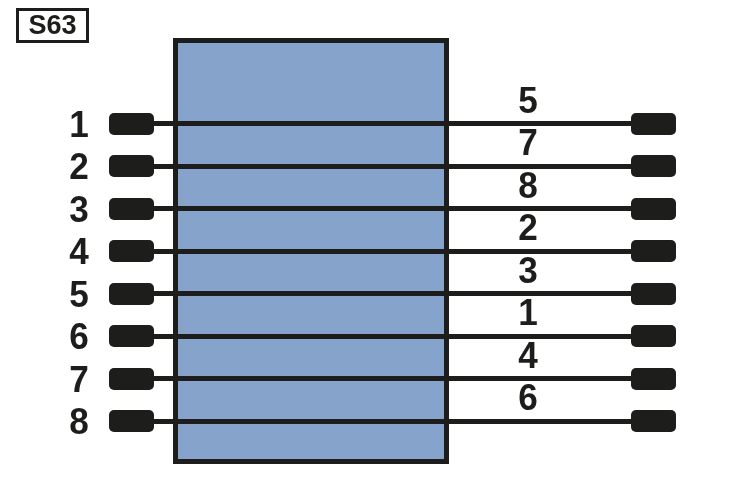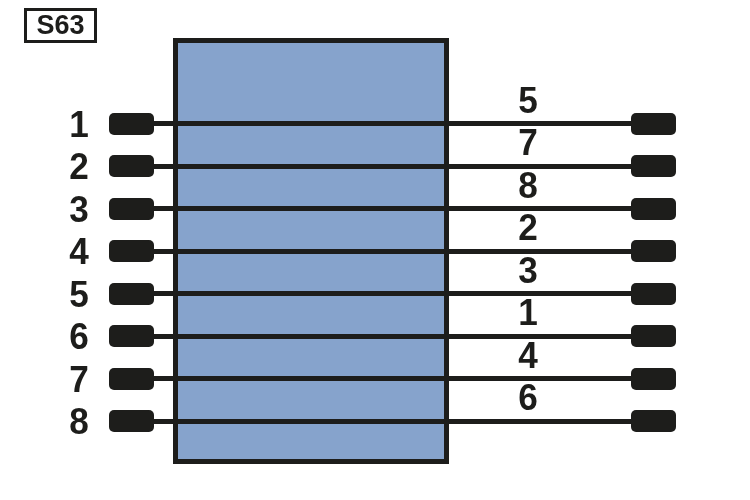--- a/index.html
+++ b/index.html
@@ -9,21 +9,21 @@
     height: 500px;
     background: #ffffff;
     overflow: hidden;
     font-family: "Liberation Sans", sans-serif;
     color: #1d1d1b;
   }
 
   
   .title-box {
     position: absolute;
-    left: 24px; top: 8px;
+    left: 16px; top: 8px;
     width: 73px; height: 35px;
     border: 3px solid #1d1d1b;
     box-sizing: border-box;
     display: flex;
     align-items: center;
     justify-content: center;
     font-weight: bold;
     font-size: 27px;
     letter-spacing: 0px;
     background: #ffffff;

